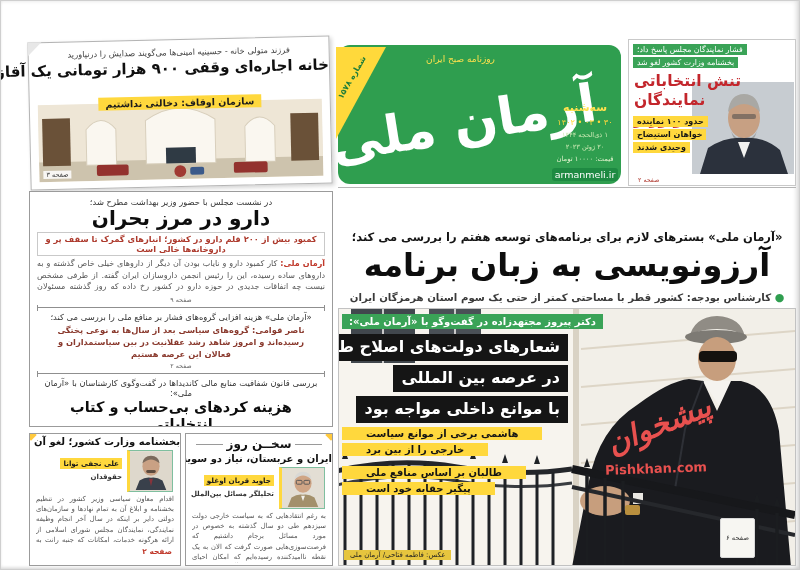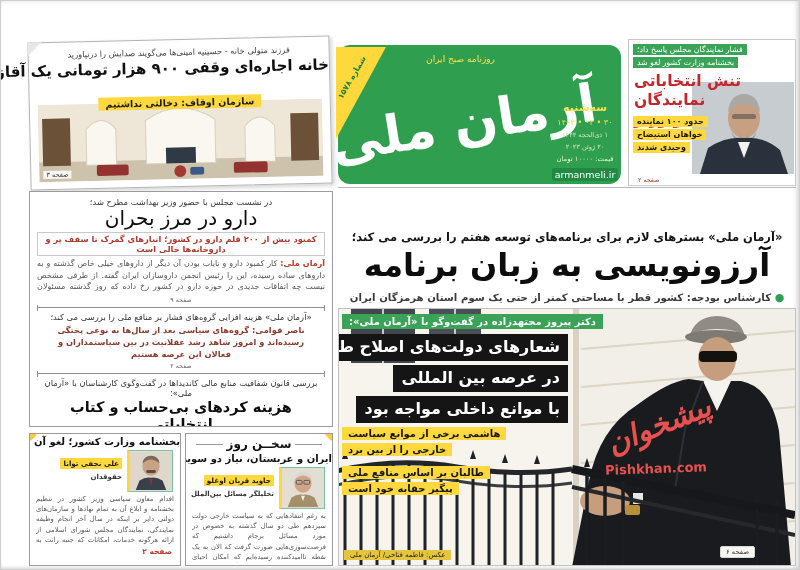--- a/index.html
+++ b/index.html
@@ -66,34 +66,34 @@
   .photo-block { position:absolute; left:337px; top:307px; width:458px; height:258px;
     border:1px solid #c2c2c2; overflow:hidden; background:#f2efe8; }
   .pb-kicker { position:absolute; left:3px; top:5px; z-index:4; background:#3aa357; color:#fff;
     font-size:10px; font-weight:bold; padding:2px 7px; white-space:nowrap; }
   .pb-heads { position:absolute; left:3px; top:25px; width:226px; z-index:4; }
   .pb-bar { display:table; margin:0 0 4px auto; background:#151515; color:#fff; font-weight:bold;
     font-size:16px; padding:3px 8px 5px; white-space:nowrap; }
   .pb-hl { position:absolute; left:3px; z-index:4; }
   .pb-hl-a { top:118px; } .pb-hl-b { top:157px; }
   .pb-tag { display:table; margin:0 auto 3px 0; background:#ffd83d; color:#151515;
-    font-size:10px; font-weight:bold; padding:1px 6px; white-space:nowrap; }
+    font-size:10px; font-weight:bold; padding:1px 24px; white-space:nowrap; }
   .pb-credit { position:absolute; left:5px; bottom:5px; z-index:4; background:#e6c53e;
     font-size:7px; color:#222; padding:1px 6px; }
   .pb-pref { position:absolute; right:40px; bottom:7px; z-index:4; background:#f7f6f2;
-    border:1px solid #d8d8d8; border-radius:2px; font-size:6.8px; color:#333; padding:1px 5px; }
+    border:1px solid #d8d8d8; border-radius:2px; font-size:6.8px; color:#333; padding:15px 5px; }
   .pb-wm { position:absolute; right:82px; top:98px; z-index:5; transform:rotate(-22deg);
     color:#e8514f; font-size:30px; font-weight:bold; font-style:italic; }
   .pb-wm-en { position:absolute; right:88px; top:152px; z-index:5; transform:rotate(-2deg);
     color:#e8514f; font-size:13px; font-weight:bold; font-style:normal; direction:ltr; }
   
   .left-box { position:absolute; left:28px; top:190px; width:304px; height:236px;
     background:#fff; border:1px solid #9b9b9b; padding:3px 7px; overflow:hidden; }
   .sec-kicker { text-align:center; font-size:8.4px; color:#333; margin-top:2px; }
-  .sec-head1 { text-align:center; font-size:20px; font-weight:normal; color:#0d0d0d; line-height:1.15; }
+  .sec-head1 { text-align:center; font-size:20px; font-weight:bold; color:#0d0d0d; line-height:1.15; }
   .sec-head2 { text-align:center; font-size:16px; font-weight:bold; color:#0d0d0d; line-height:1.15; margin-top:1px; }
   .sec-head3 { text-align:center; font-size:14.5px; font-weight:bold; color:#0d0d0d; line-height:1.15; margin-top:1px; }
   .sec-sub-box { display:table; margin:2px auto; border:1px solid #c9c9c9; padding:1px 5px;
     color:#ad3a2d; font-weight:bold; font-size:8.3px; text-align:center; }
   .sec-sub { text-align:center; color:#8a3a2e; font-weight:bold; font-size:8.3px; line-height:1.45; margin-top:2px; }
   .sec-body { font-size:8px; color:#555; text-align:justify; line-height:1.45; margin-top:2px;
     max-height:36px; overflow:hidden; }
   .sec-body b { color:#c0392b; }
   .sec-ref { text-align:center; font-size:6.3px; color:#666; margin-top:2px; }
   .sec-div { position:relative; border-top:1px solid #8f8f8f; margin:4px 0; }

